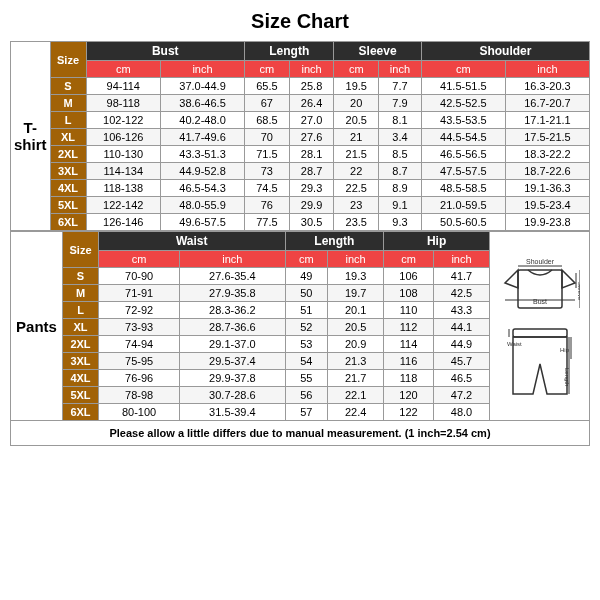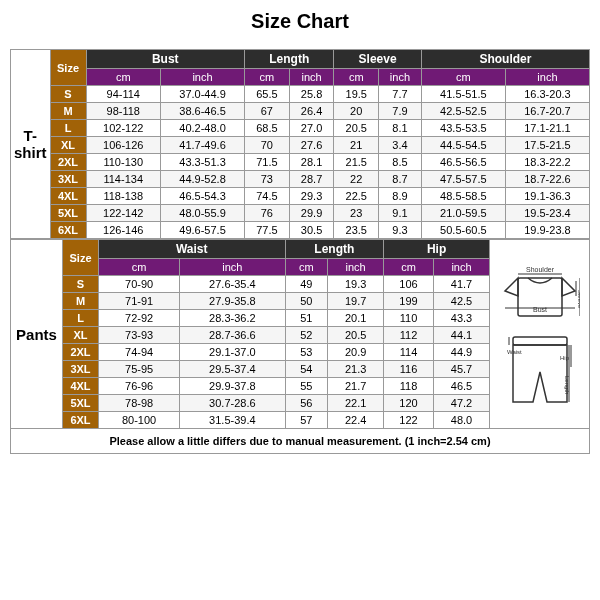--- a/index.html
+++ b/index.html
@@ -8,41 +8,41 @@
       font-family: Arial, sans-serif;
       font-size: 11px;
       width: 600px;
       min-height: 600px;
       padding: 10px;
     }
     h1 {
       text-align: center;
       font-size: 20px;
       font-weight: bold;
-      margin-bottom: 16px;
+      margin-bottom: 8px;
     }
     .main-table {
       width: 100%;
       border-collapse: collapse;
       border: 1px solid #999;
     }
     .main-table td, .main-table th {
       border: 1px solid #999;
       text-align: center;
       padding: 2px 3px;
       vertical-align: middle;
     }
     .header-group {
       background: #2d2d2d;
       color: #fff;
       font-weight: bold;
       font-size: 12px;
     }
     .sub-header {
-      background: #701a75;
+      background: #ef4444;
       color: #fff;
       font-size: 11px;
     }
     .size-cell {
       background: #a16207;
       color: #fff;
       font-weight: bold;
     }
     .row-even { background: #f5f5f5; }
     .row-odd { background: #fff; }
@@ -275,21 +275,21 @@
     <td>19.3</td>
     <td>106</td>
     <td>41.7</td>
   </tr>
       <tr class="row-even">
     <td class="size-cell">M</td>
     <td>71-91</td>
     <td>27.9-35.8</td>
     <td>50</td>
     <td>19.7</td>
-    <td>199</td>
+    <td>108</td>
     <td>42.5</td>
   </tr>
       <tr class="row-odd">
     <td class="size-cell">L</td>
     <td>72-92</td>
     <td>28.3-36.2</td>
     <td>51</td>
     <td>20.1</td>
     <td>110</td>
     <td>43.3</td>

